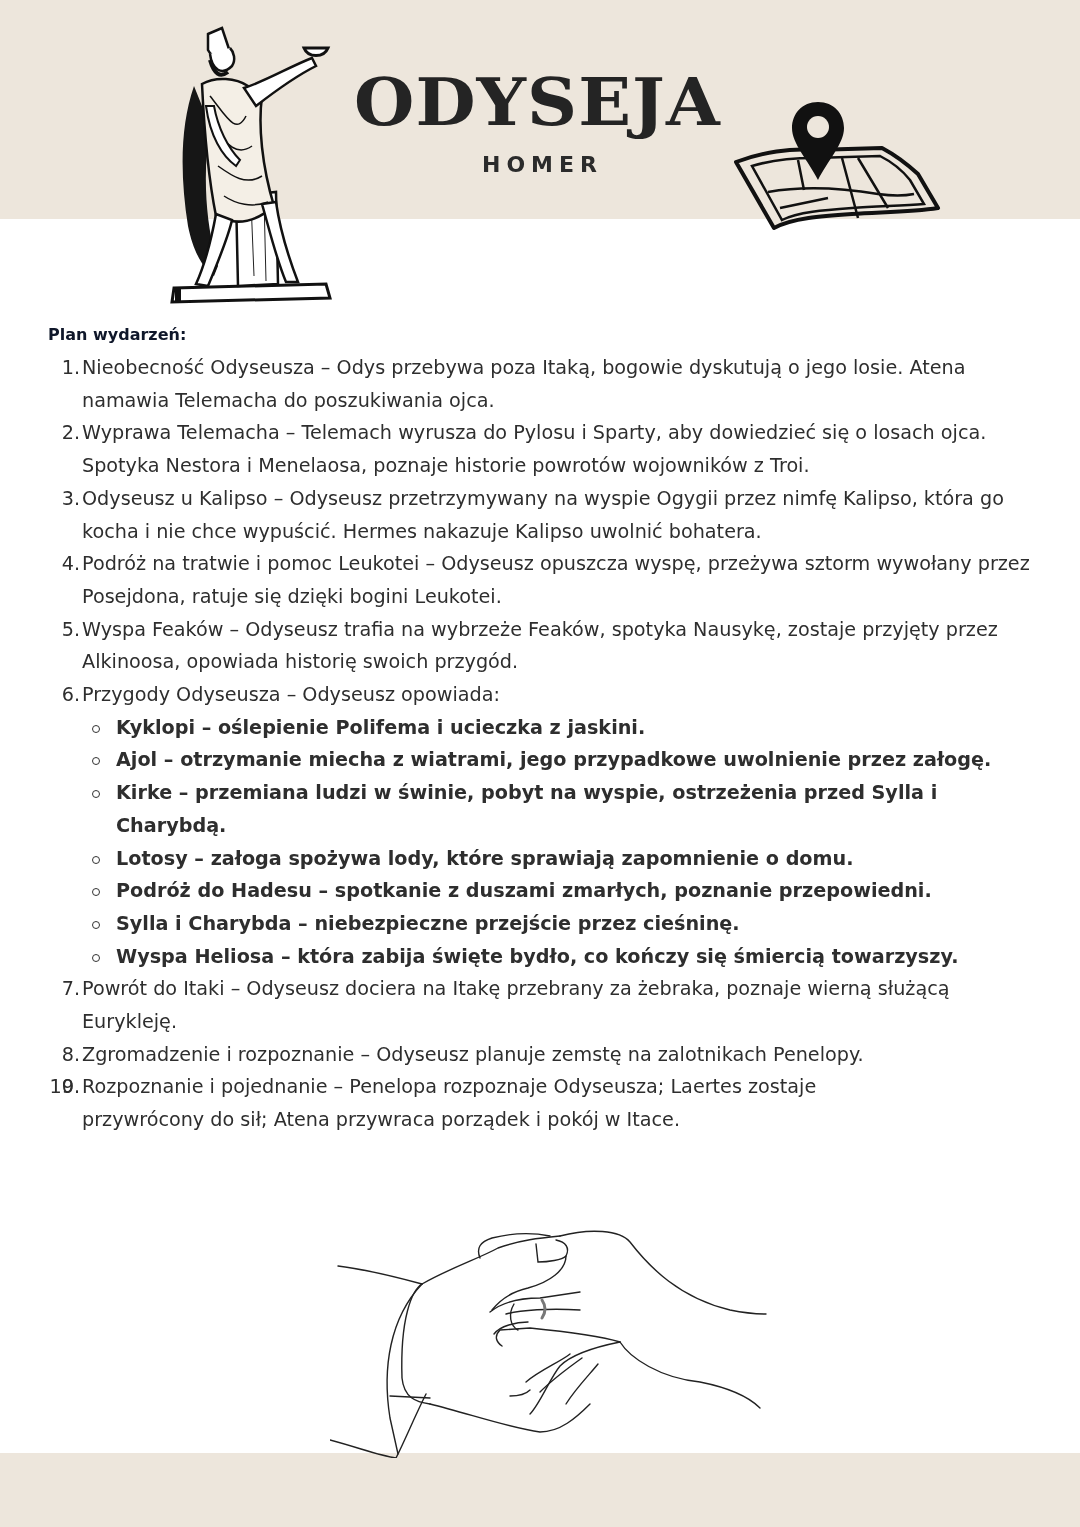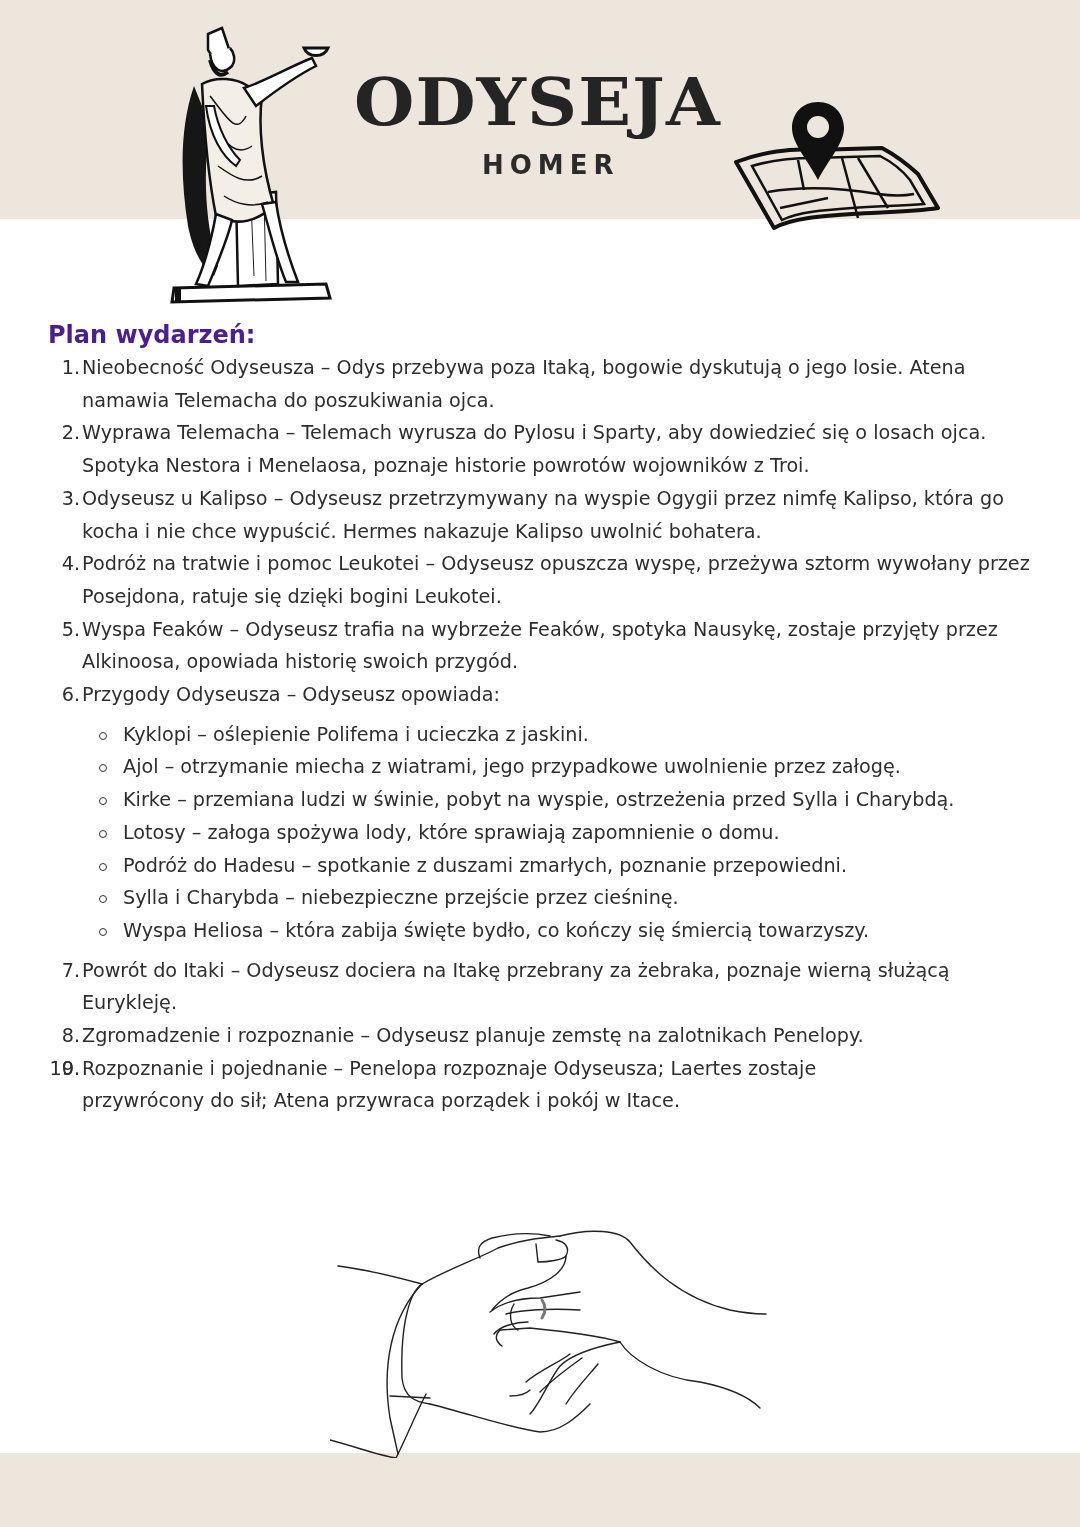--- a/index.html
+++ b/index.html
@@ -11,33 +11,33 @@
   .top-band { position: absolute; left: 0; top: 0; width: 1080px; height: 219px; background: #ede6dc; }
   .bottom-band { position: absolute; left: 0; top: 1453px; width: 1080px; height: 74px; background: #ede6dc; }
   .title {
     position: absolute; left: 354px; top: 62px; width: 372px;
     font-family: "DejaVu Serif", serif; font-weight: 900; font-size: 66px;
     letter-spacing: 1px; color: #242424; line-height: 80px; white-space: nowrap;
     transform: scaleX(1.05); transform-origin: left center;
   }
   .subtitle {
     position: absolute; left: 482px; top: 150px;
-    font-family: "DejaVu Sans", sans-serif; font-weight: bold; font-size: 26px;
+    font-family: "DejaVu Sans", sans-serif; font-weight: bold; font-size: 22px;
     letter-spacing: 6px; color: #2b2b2b; line-height: 30px;
   }
   .statue { position: absolute; left: 166px; top: 26px; width: 170px; height: 278px; }
   .map { position: absolute; left: 732px; top: 100px; width: 210px; height: 132px; }
   .hands { position: absolute; left: 330px; top: 1218px; width: 440px; height: 240px; }
   .content { position: absolute; left: 48px; top: 318px; width: 1000px; }
-  .heading { font-weight: bold; font-size: 24px; line-height: 34px; color: #4c1d95; margin: 0; }
+  .heading { font-weight: bold; font-size: 16px; line-height: 34px; color: #0f172a; margin: 0; }
   ol.plan { list-style: none; margin: 0; padding: 0; }
   .item { position: relative; padding-left: 34px; font-size: 19.2px; line-height: 32.7px; color: #2e2e2e; }
   .num { position: absolute; left: 0; width: 32px; text-align: right; }
   .num.two { left: -4px; width: 36px; }
-  ul.sub { list-style: none; margin: 7px; padding: 0; }
+  ul.sub { list-style: none; margin: 0; padding: 0; font-weight: bold; }
   .sub-item { position: relative; padding-left: 34px; }
   .bullet {
     position: absolute; left: 10px; top: 13px; width: 6px; height: 6px;
     border: 1.6px solid #333; border-radius: 50%;
   }
 </style>
 </head>
 <body>
 
 <div class="top-band"></div>

